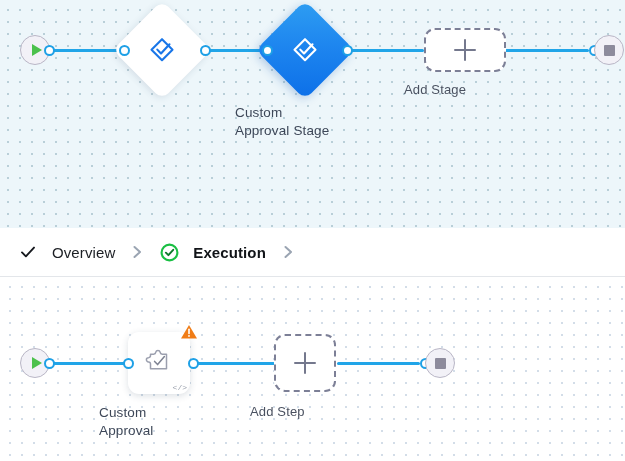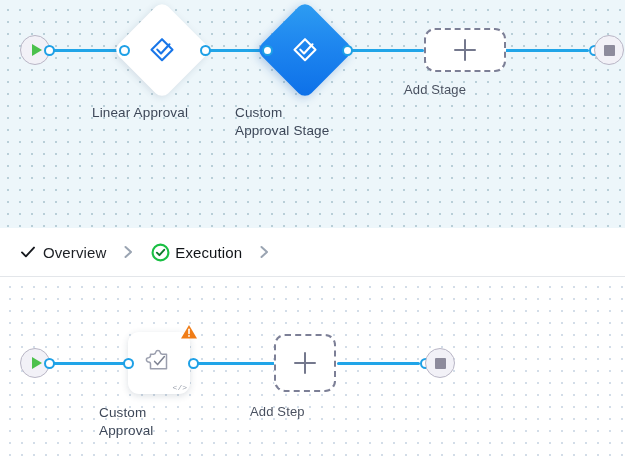--- a/index.html
+++ b/index.html
@@ -55,34 +55,34 @@
     background: #ffffff;
     border-bottom: 1px solid #e3e6ea;
     display: flex;
     align-items: center;
     padding-left: 14px;
     box-sizing: border-box;
   }
   .tab {
     display: flex;
     align-items: center;
-    gap: 5px;
+    gap: 14px;
     height: 48px;
     padding: 8px 4px;
     cursor: pointer;
     position: relative;
   }
   .tab-label {
     font-size: 15px;
     color: #1c1f24;
     letter-spacing: 0.1px;
   }
   .tab.active .tab-label {
     color: #111418;
-    font-weight: 400;
+    font-weight: 700;
   }
   .tab.active::after {
     content: "";
     position: absolute;
     left: -8px;
     right: -8px;
     bottom: 0;
     height: 3px;
     background: #1165c8;
   }
@@ -266,21 +266,20 @@
         <svg width="32" height="32" viewBox="0 0 32 32">
           <g fill="none" stroke="#1976e8" stroke-width="2.1" stroke-linecap="round" stroke-linejoin="round">
             <path d="M16 5.2 L26.5 15.7 L16 26.2 L5.5 15.7 Z"></path>
             <path d="M11.3 15.6 L15 19.5 L23.5 10.3"></path>
           </g>
         </svg>
       </div>
     </div>
     <div class="port" style="left:119px; top:45px;"></div>
     <div class="port" style="left:200px; top:45px;"></div>
-    <div class="node-label" style="left:92px; top:104px; width:140px;">Linear Approval</div>
 
     <div class="diamond selected" style="left:270px; top:15px;">
       <div class="glyph">
         <svg width="32" height="32" viewBox="0 0 32 32">
           <g fill="none" stroke="#ffffff" stroke-width="2.1" stroke-linecap="round" stroke-linejoin="round">
             <path d="M16 5.2 L26.5 15.7 L16 26.2 L5.5 15.7 Z"></path>
             <path d="M11.3 15.6 L15 19.5 L23.5 10.3"></path>
           </g>
         </svg>
       </div>

